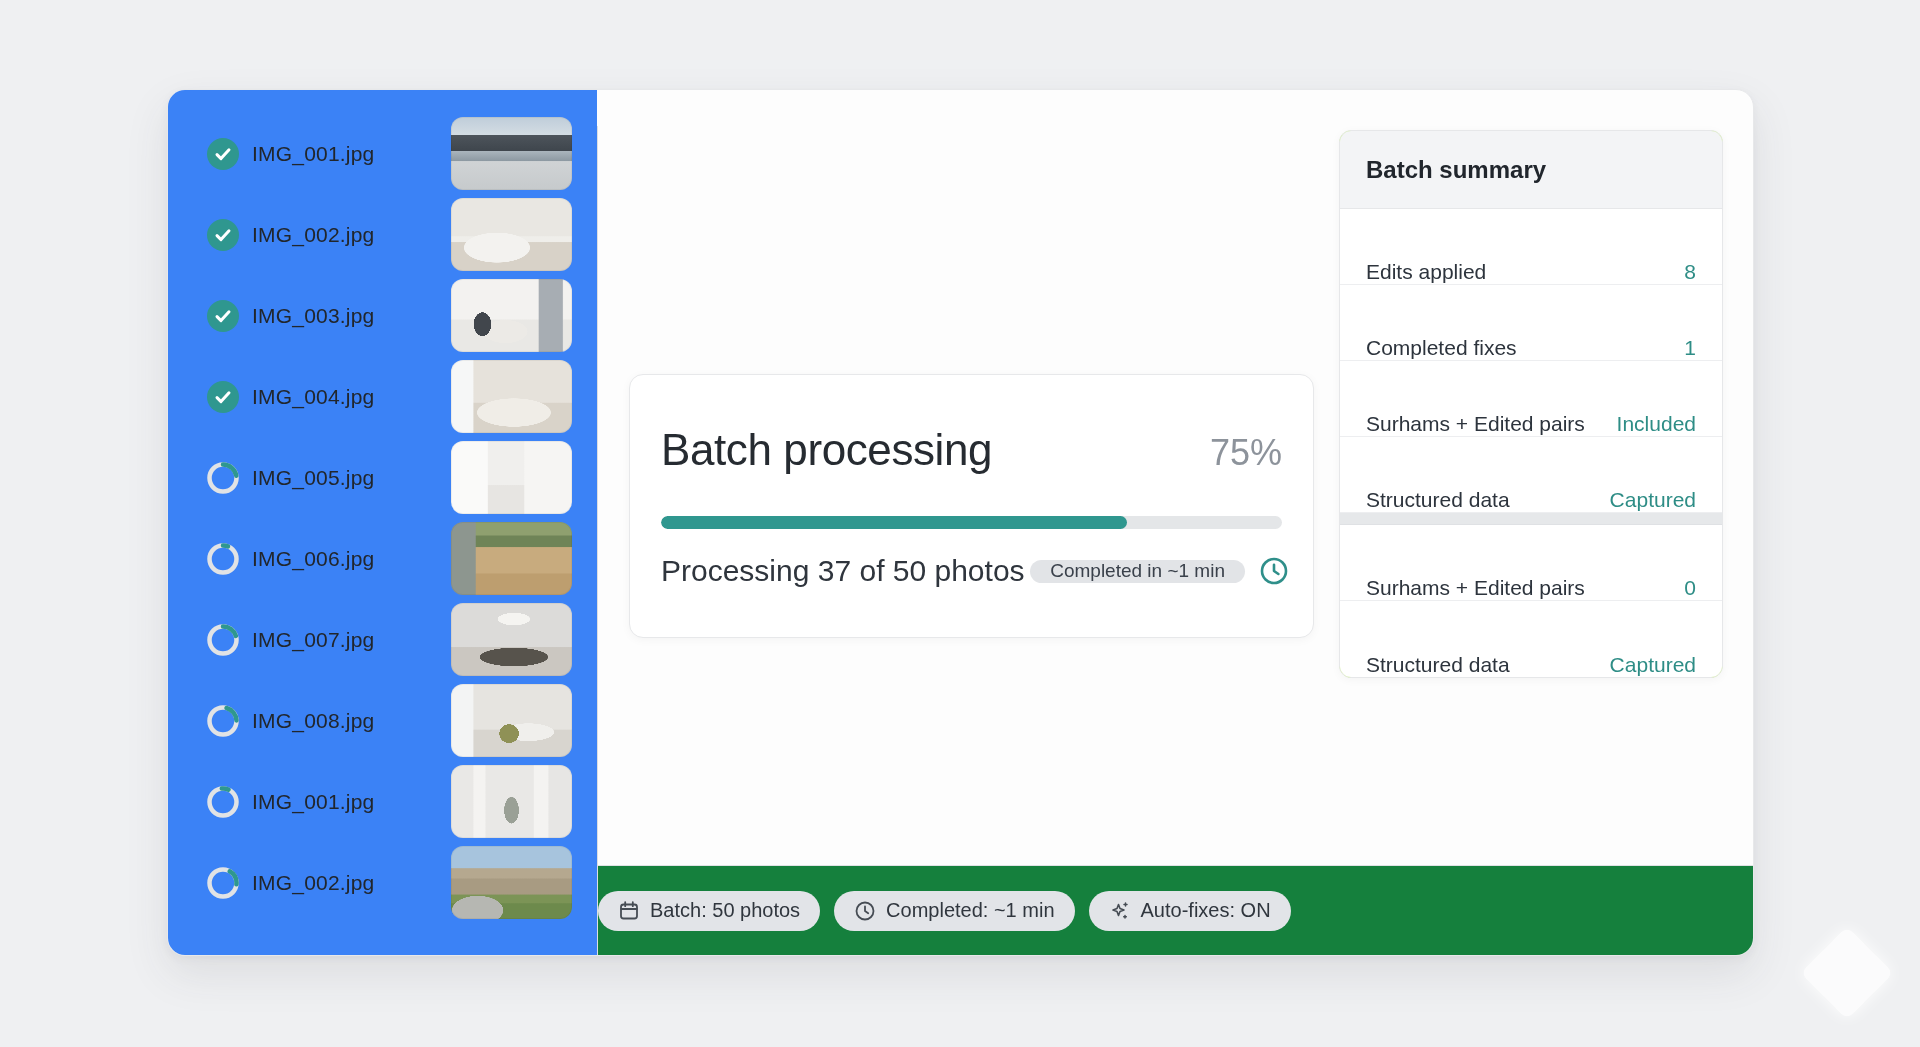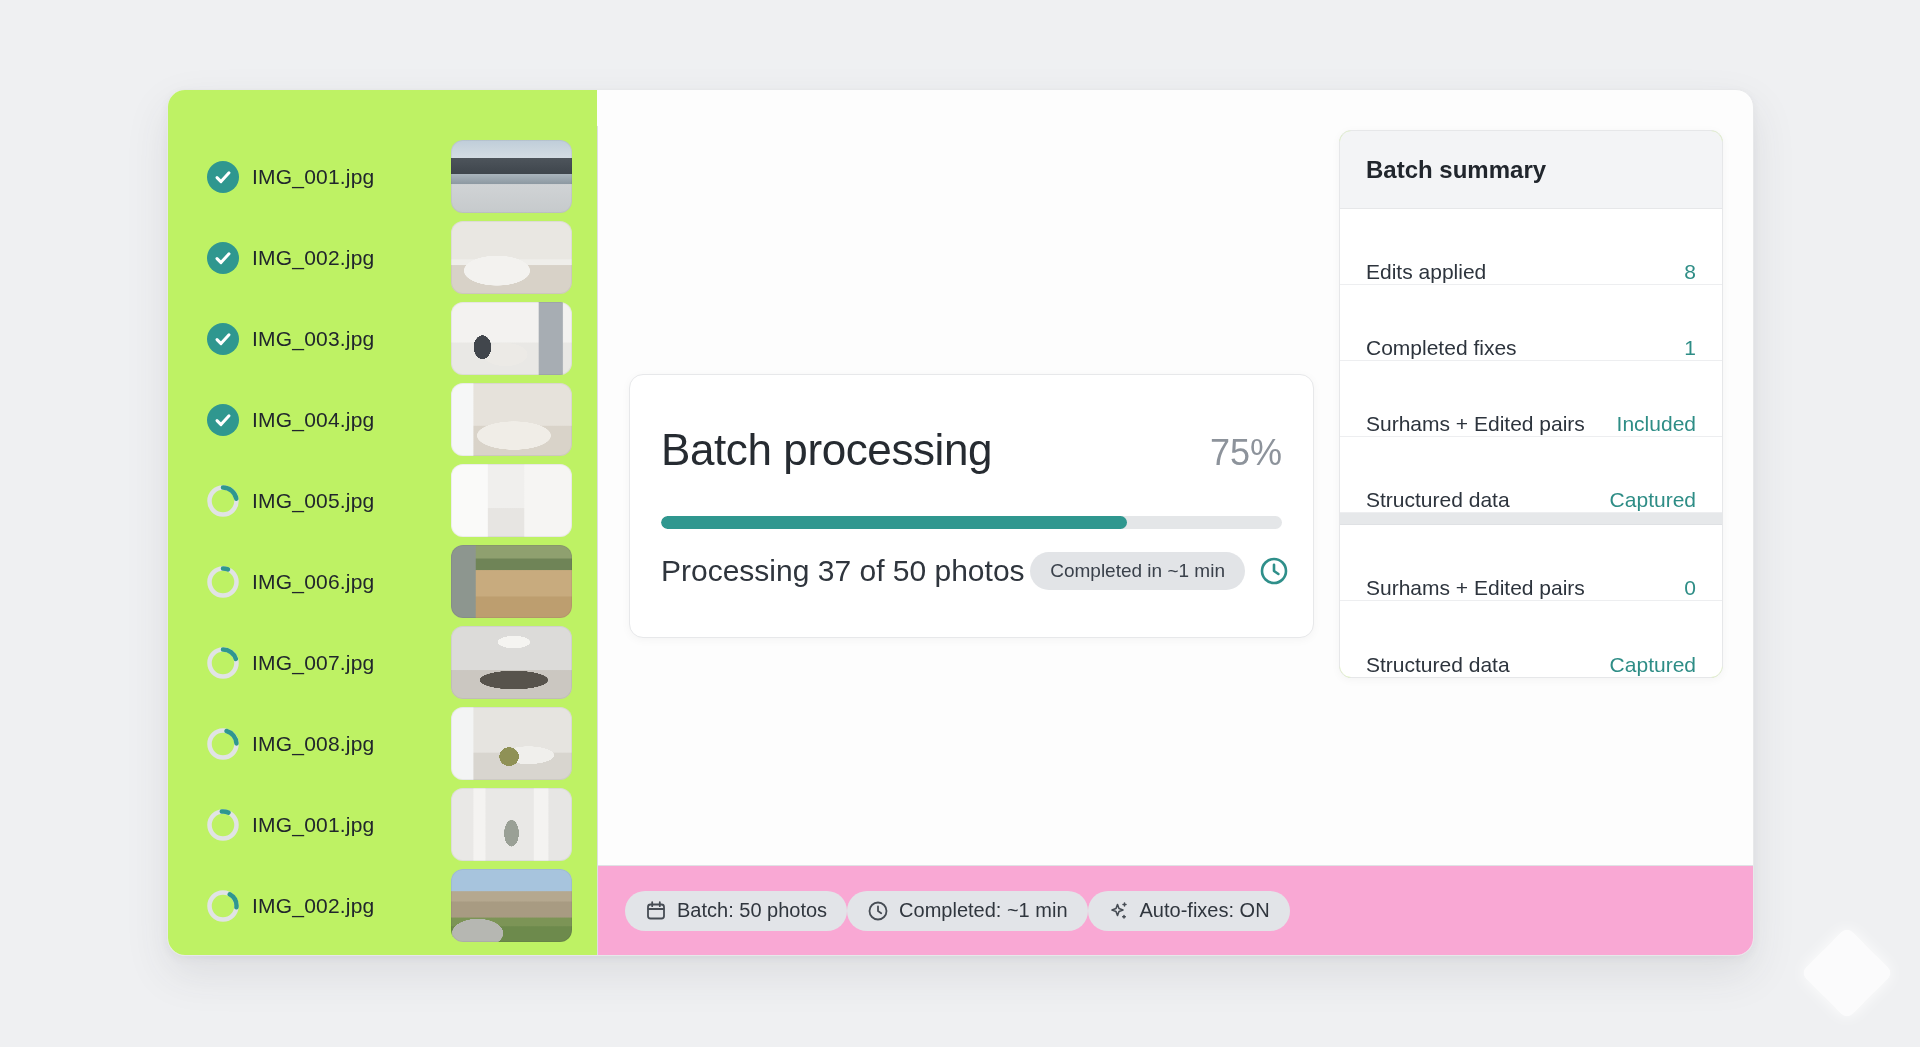--- a/index.html
+++ b/index.html
@@ -15,21 +15,21 @@
   .app {
     position:absolute; left:167px; top:89px; width:1587px; height:867px;
     background:#fdfdfd; border:1px solid #e7e8ea; border-radius:18px;
     box-shadow:0 18px 44px rgba(55,60,70,.10), 0 3px 8px rgba(55,60,70,.05);
     overflow:hidden;
   }
 
   
   .sidebar {
     position:absolute; left:0; top:0; width:429px; height:100%;
-    background:#bef264; padding-top:46px;
+    background:#3b82f6; padding-top:23px;
   }
   .v-divider {
     position:absolute; left:429px; top:36px; bottom:0; width:1px; background:#dcdee1;
   }
   .file-row { position:relative; height:81px; }
   .status-wrap { position:absolute; left:39px; top:50%; margin-top:-16px; width:32px; height:32px; }
   .file-label {
     position:absolute; left:84px; top:50%; transform:translateY(-50%);
     font-size:21px; color:#21262c; letter-spacing:.2px;
   }
@@ -93,21 +93,21 @@
     position:absolute; left:31px; right:31px; top:141px; height:13px;
     border-radius:7px; background:#e4e6e8; overflow:hidden;
   }
   .pc-bar-fill { height:100%; border-radius:7px; background:#2f978f; width:0; }
   .pc-info {
     position:absolute; left:31px; right:24px; top:177px; height:38px;
     display:flex; align-items:center;
   }
   .pc-status { font-size:30px; color:#2f353d; flex:1; }
   .pc-badge {
-    height:38px; padding:0 20px; border-radius:19px; background:#e2e4e7;
+    height:23px; padding:0 20px; border-radius:19px; background:#e2e4e7;
     display:inline-flex; align-items:center; font-size:19px; color:#3a414b;
   }
   .pc-clock { margin-left:14px; display:inline-flex; }
 
   
   .summary {
     position:absolute; left:1171px; top:40px; width:384px;
     background:#bef264; border:1px solid #e6e7e9; border-radius:12px;
     overflow:hidden; box-shadow:0 2px 10px rgba(0,0,0,.04);
   }
@@ -121,22 +121,22 @@
     padding:0 26px; border-bottom:1px solid #edeef0; background:#fff;
   }
   .summary-row:last-child { border-bottom:none; }
   .summary-label { font-size:21px; color:#2d343d; }
   .summary-value { font-size:21px; color:#2e8d86; }
   .summary-band { height:12px; background:#e6e8ea; border-bottom:1px solid #dfe1e4; }
 
   
   .footer {
     position:absolute; left:430px; right:0; bottom:0; height:90px;
-    background:#f9a8d4; border-top:1px solid #e0e2e5;
-    display:flex; align-items:center; padding-left:27px; 
+    background:#15803d; border-top:1px solid #e0e2e5;
+    display:flex; align-items:center; gap:14px;
   }
   .chip {
     height:40px; background:#e2e4e8; border-radius:20px;
     display:inline-flex; align-items:center; gap:10px; padding:0 20px;
     font-size:20px; color:#30363e;
   }
   .chip svg { display:block; }
 
   
   .watermark {

